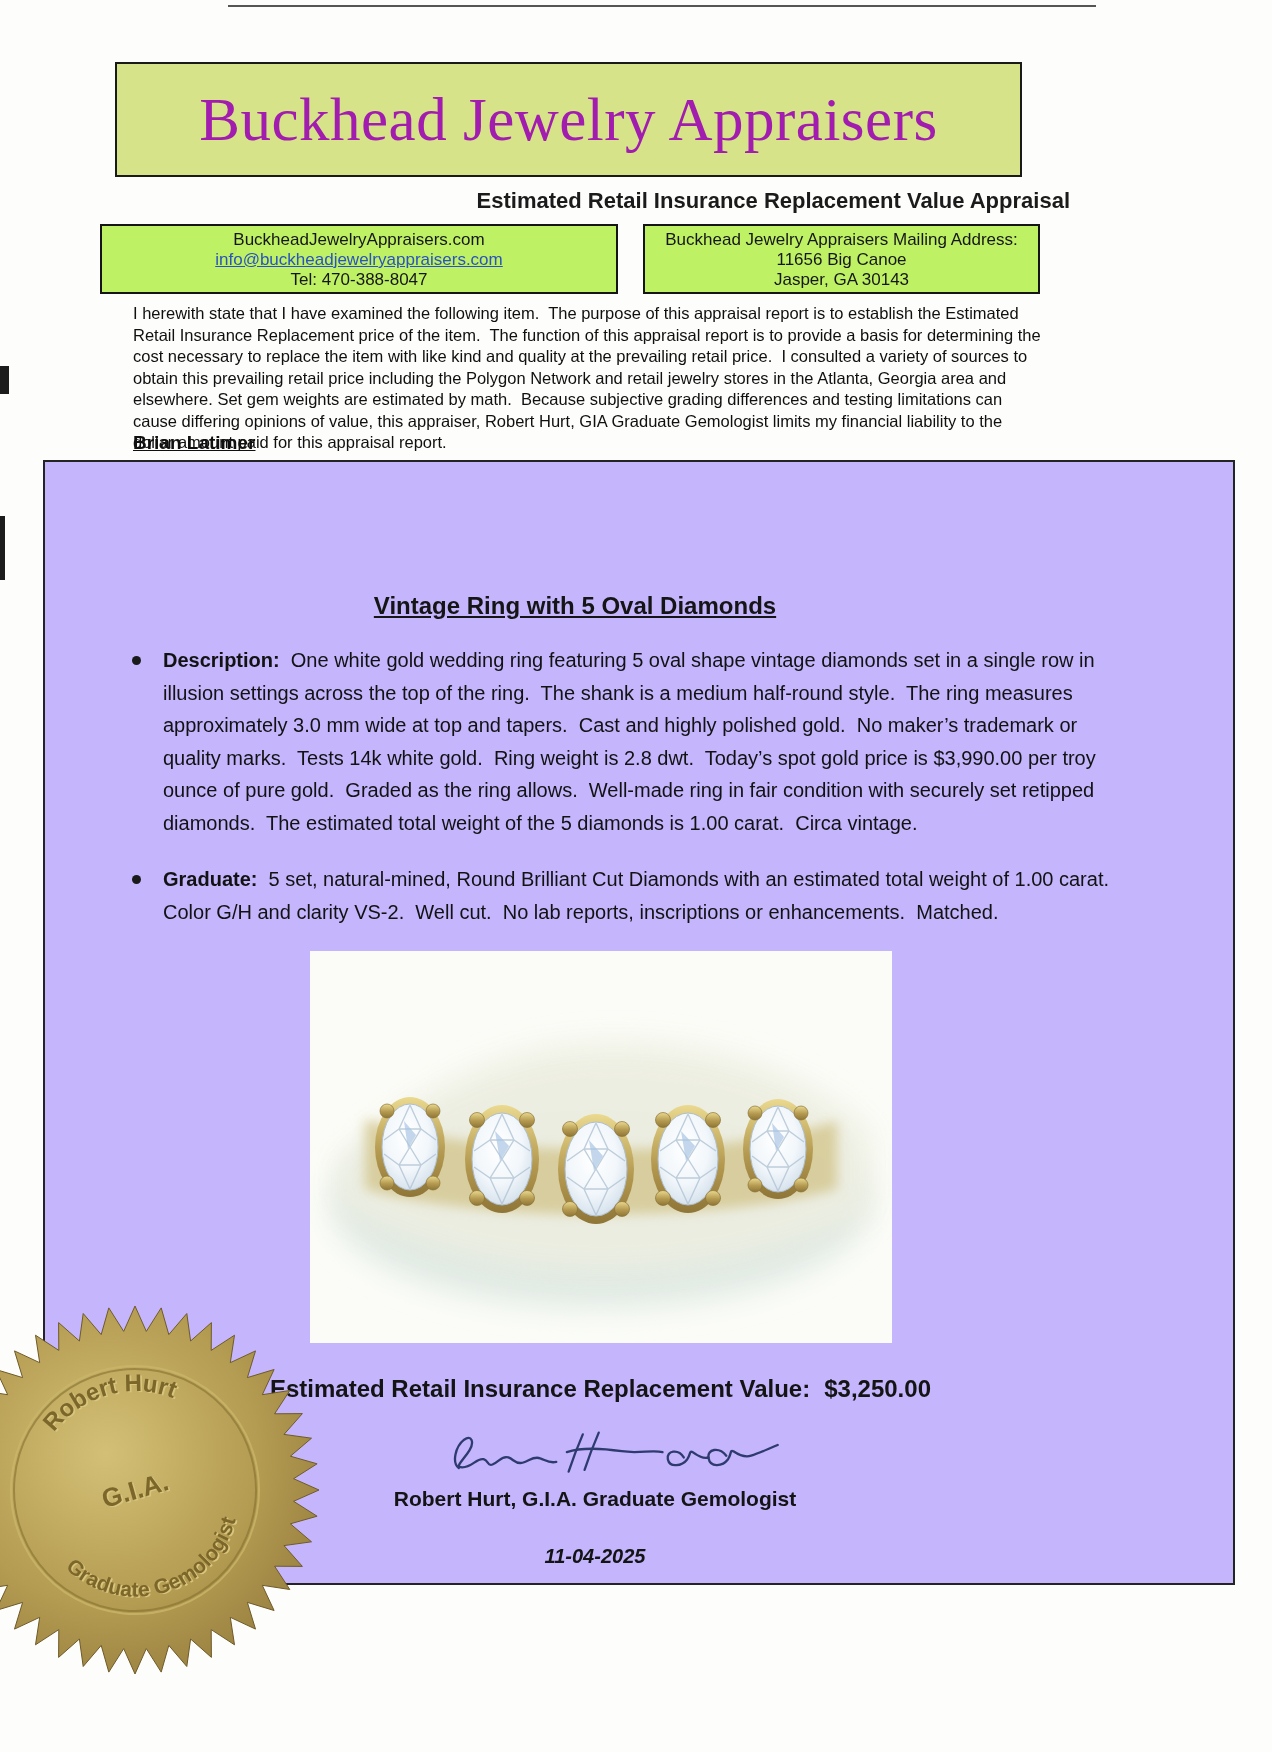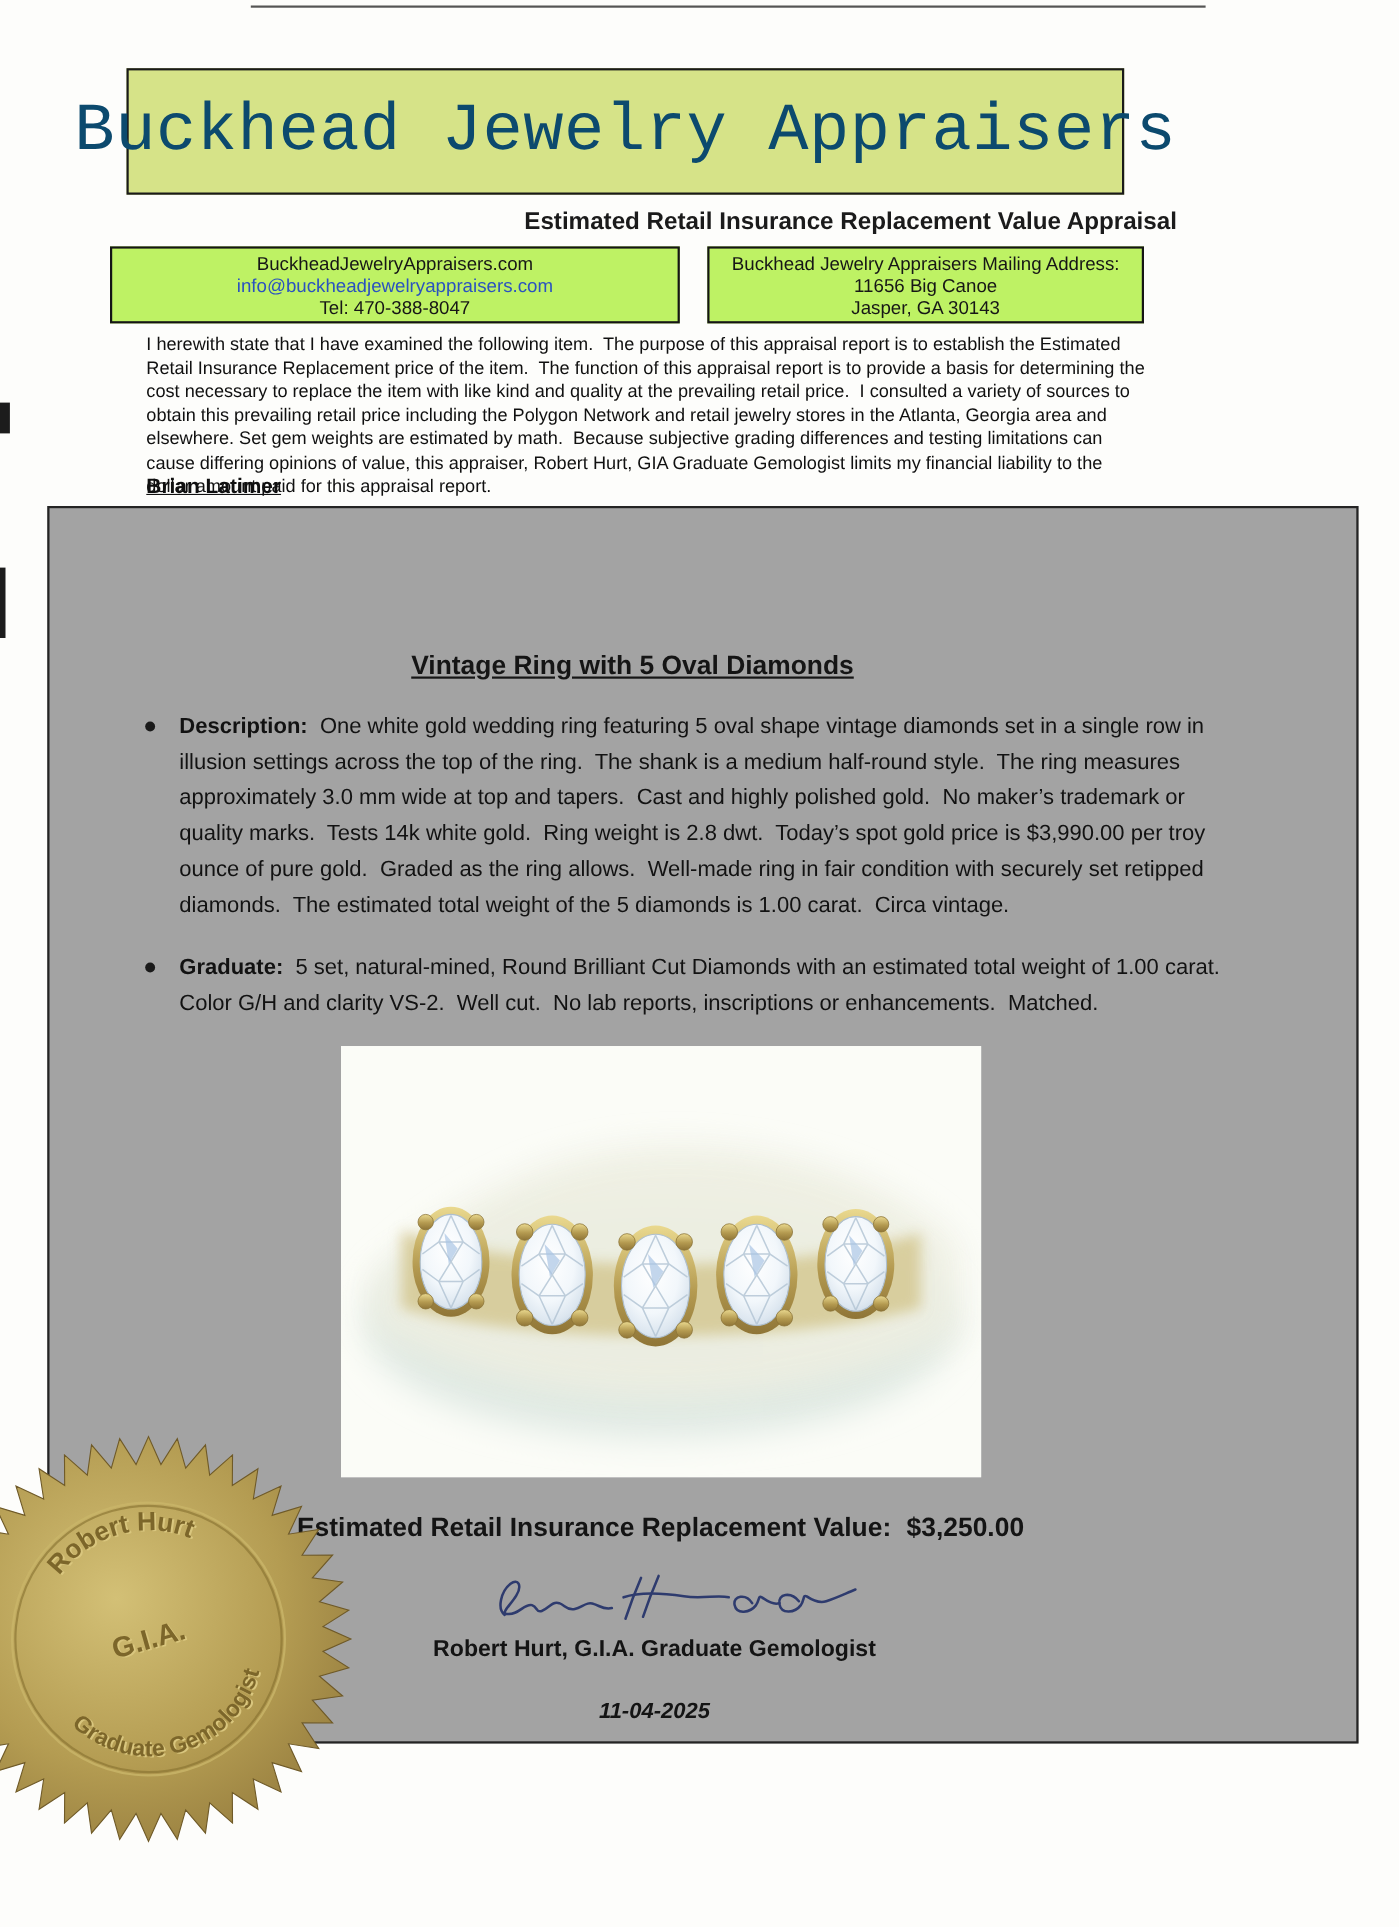--- a/index.html
+++ b/index.html
@@ -15,53 +15,53 @@
   .art-l1{left:0;top:366px;width:9px;height:28px;}
   .art-l2{left:0;top:516px;width:5px;height:64px;}
 
   
   .header-box{
     position:absolute;left:115px;top:62px;width:903px;height:111px;
     background:#d6e388;border:2px solid #1a1a1a;
     display:flex;align-items:center;justify-content:center;
   }
   .header-box h1{
-    margin:0;font-size:61px;font-weight:400;color:#0c4a6e;letter-spacing:.5px;
-    font-family:Liberation Mono, monospace;white-space:nowrap;
+    margin:0;font-size:61px;font-weight:400;color:#a21caf;letter-spacing:.5px;
+    font-family:Liberation Serif, serif;white-space:nowrap;
   }
   .subtitle{
     position:absolute;left:70px;top:188px;width:1000px;text-align:right;
     font-size:22px;font-weight:700;color:#1b1b1b;
   }
 
   
   .contact-box{
     position:absolute;top:224px;height:70px;background:#bef264;
     border:2px solid #151515;display:flex;flex-direction:column;
     justify-content:space-around;align-items:center;text-align:center;
     font-size:17px;padding:4px 0;box-sizing:border-box;
   }
   .contact-left{left:100px;width:518px;}
   .contact-right{left:643px;width:397px;}
-  .email-link{color:#2a52c0;cursor:pointer;}
+  .email-link{color:#2a52c0;text-decoration:underline;cursor:pointer;}
 
   
   .statement{
     position:absolute;left:133px;top:303px;width:912px;
     font-size:16.5px;line-height:21.5px;color:#101010;white-space:pre-wrap;
   }
   .client-name{
     position:absolute;left:133px;top:432px;
     font-size:19px;font-weight:700;text-decoration:underline;color:#101010;
   }
 
   
   .green-box{
     position:absolute;left:43px;top:460px;width:1192px;height:1125px;
-    background:#a3a3a3;border:2px solid #242424;box-sizing:border-box;
+    background:#c4b5fd;border:2px solid #242424;box-sizing:border-box;
   }
   .item-title{
     position:absolute;left:0;top:130px;width:1060px;text-align:center;
     font-size:24px;font-weight:700;text-decoration:underline;color:#151515;
   }
   .bullets{
     position:absolute;left:45px;top:182px;width:1050px;
     list-style:none;margin:0;padding:0;
   }
   .bullets li{

